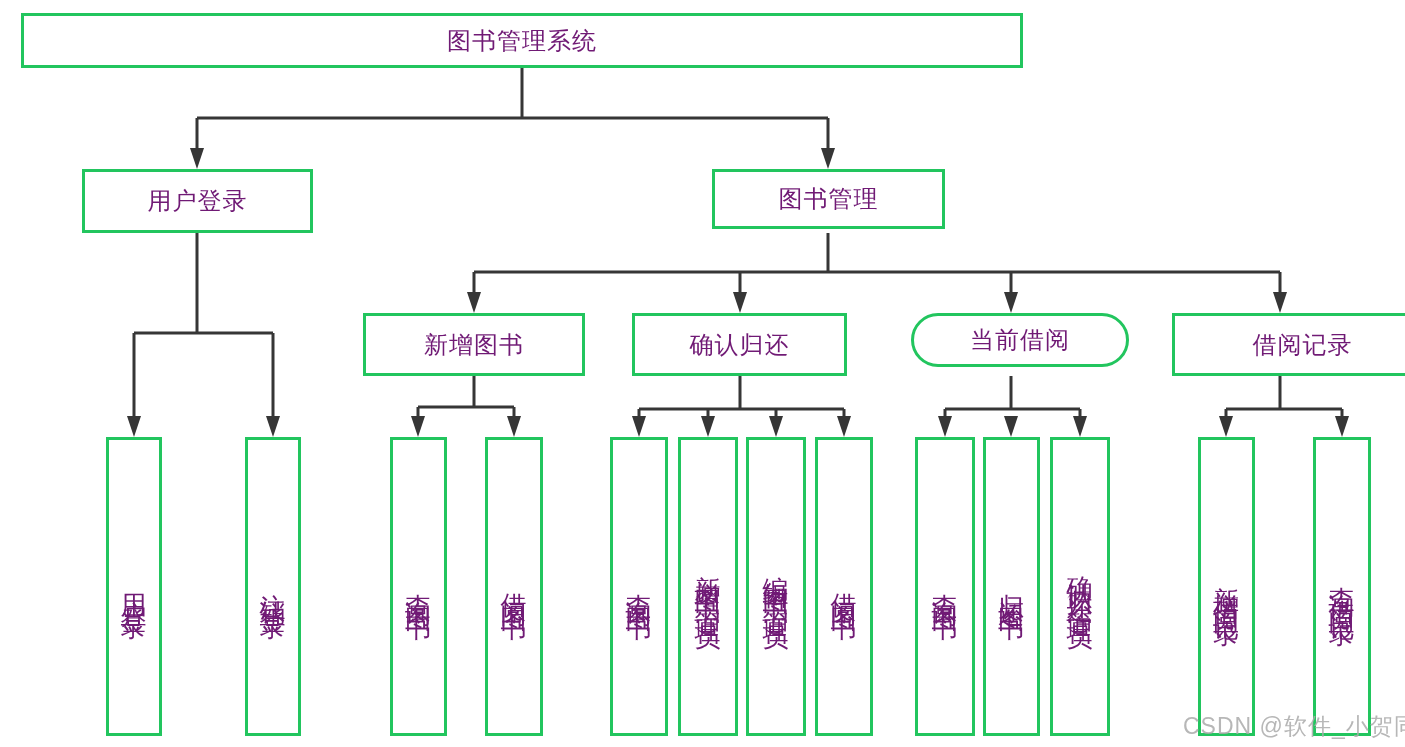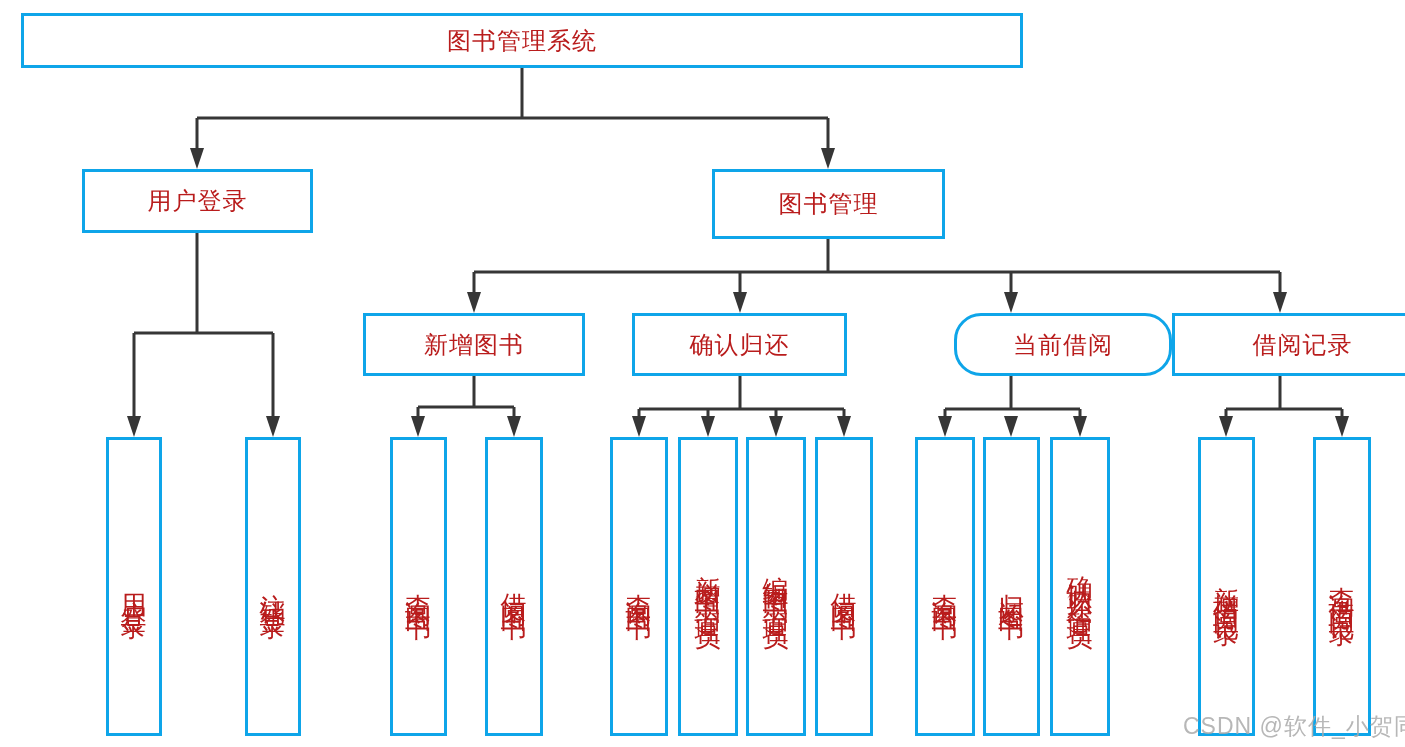--- a/index.html
+++ b/index.html
@@ -13,26 +13,26 @@
   }
   #wires {
     position: absolute;
     left: 0; top: 0;
     width: 1405px; height: 747px;
     z-index: 1;
   }
   .node {
     position: absolute;
     background: #ffffff;
-    border: 3px solid #0ea5e9;
+    border: 3px solid #22c55e;
     box-sizing: border-box;
     display: flex;
     align-items: center;
     justify-content: center;
-    color: #b91c1c;
+    color: #701a75;
     z-index: 2;
     text-align: right;
   }
   .node.h { font-size: 24px; letter-spacing: 1px; }
   .node.v {
     font-size: 26px;
     border-width: 3px;
   }
   .node.v .vtext {
     writing-mode: vertical-rl;
@@ -98,31 +98,31 @@
     </g>
   </svg>
 
   <div class="node h" style="left:21px; top:13px; width:1002px; height:55px;">
     <span>图书管理系统</span>
   </div>
 
   <div class="node h" style="left:82px; top:169px; width:231px; height:64px;">
     <span>用户登录</span>
   </div>
-  <div class="node h" style="left:712px; top:169px; width:233px; height:70px;">
+  <div class="node h" style="left:712px; top:169px; width:233px; height:60px;">
     <span>图书管理</span>
   </div>
 
   <div class="node h" style="left:363px; top:313px; width:222px; height:63px;">
     <span>新增图书</span>
   </div>
   <div class="node h" style="left:632px; top:313px; width:215px; height:63px;">
     <span>确认归还</span>
   </div>
-  <div class="node h" style="left:954px; top:313px; width:218px; height:63px;border-radius:27px;">
+  <div class="node h" style="left:911px; top:313px; width:218px; height:54px;border-radius:27px;">
     <span>当前借阅</span>
   </div>
   <div class="node h" style="left:1172px; top:313px; width:261px; height:63px;">
     <span>借阅记录</span>
   </div>
 
   <div class="node v" style="left:106px; top:437px; width:56px; height:299px;">
     <span class="vtext">用户登录</span>
   </div>
   <div class="node v" style="left:245px; top:437px; width:56px; height:299px;">

